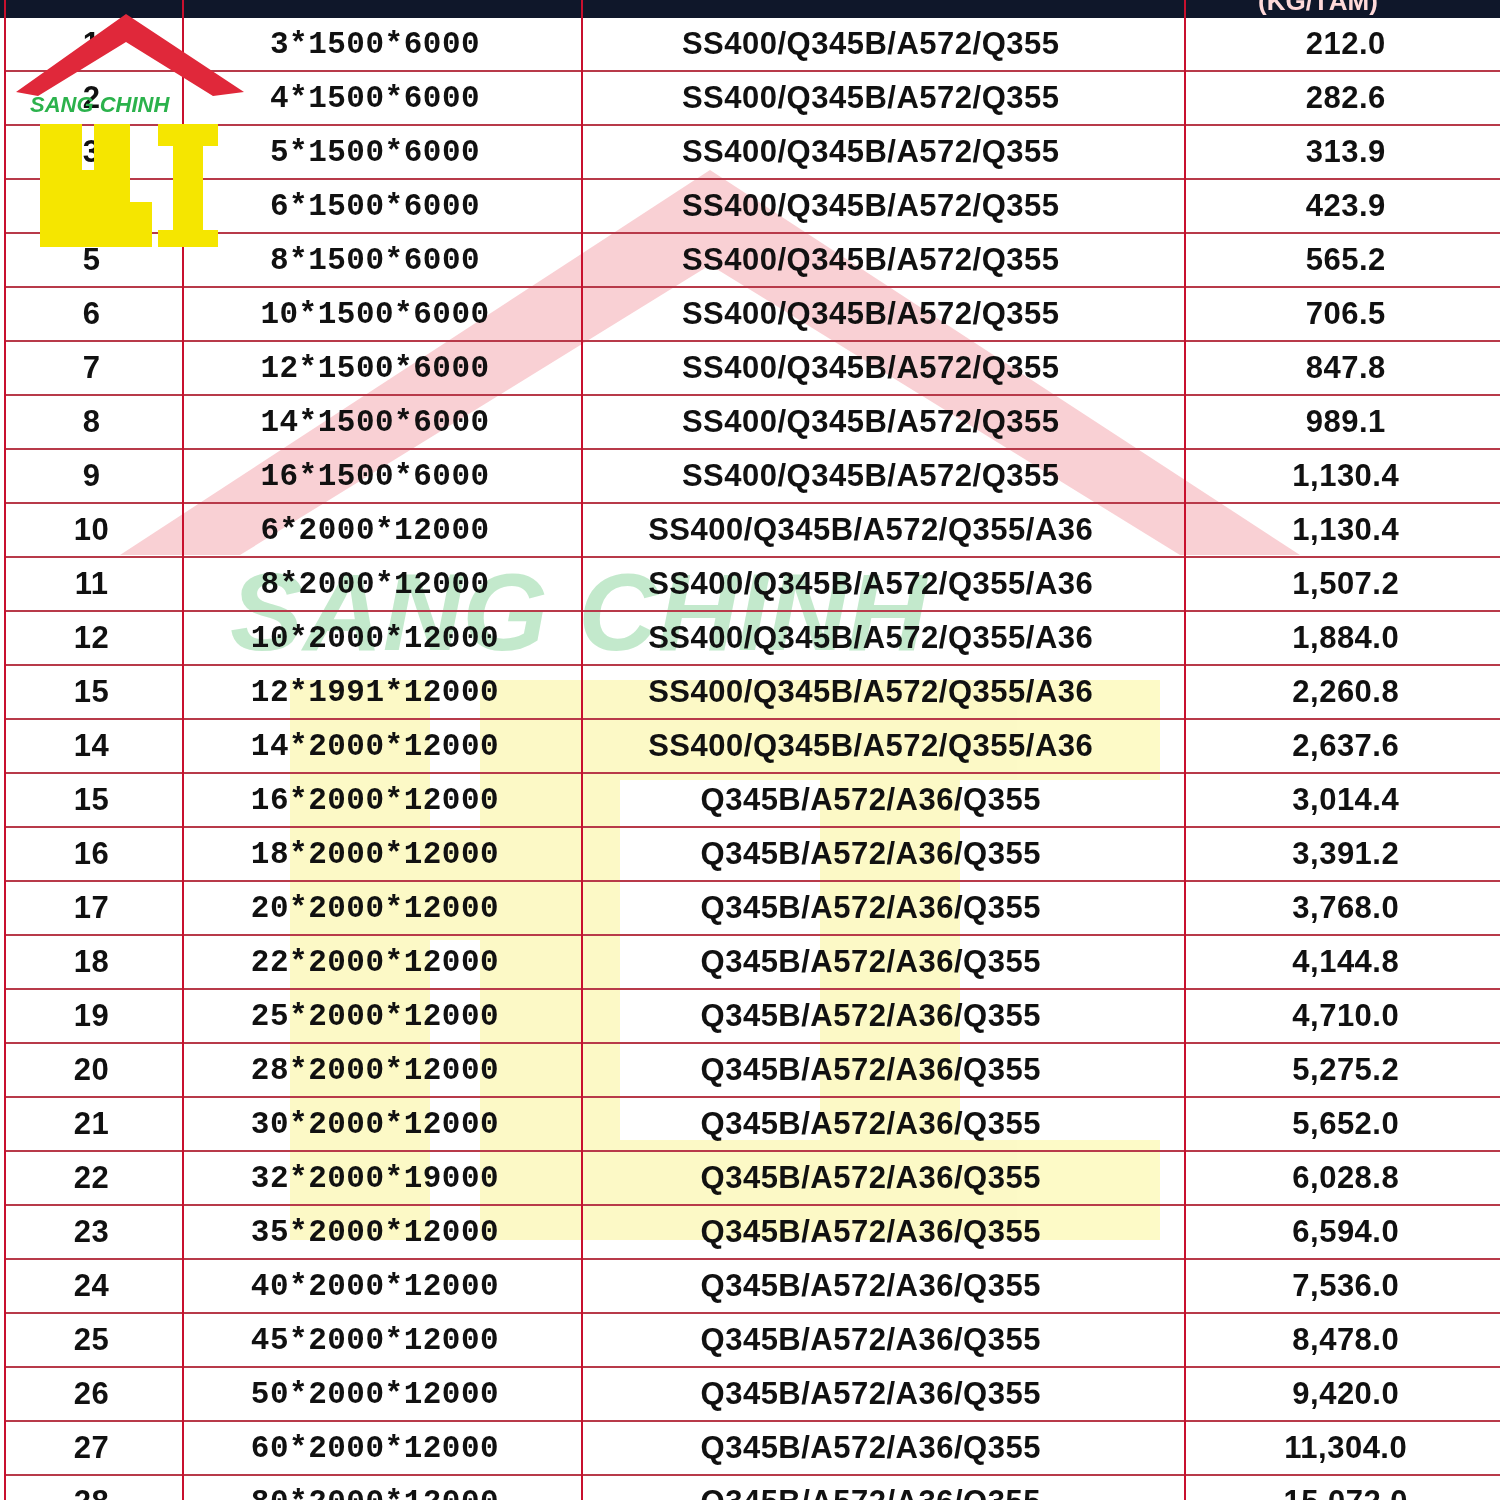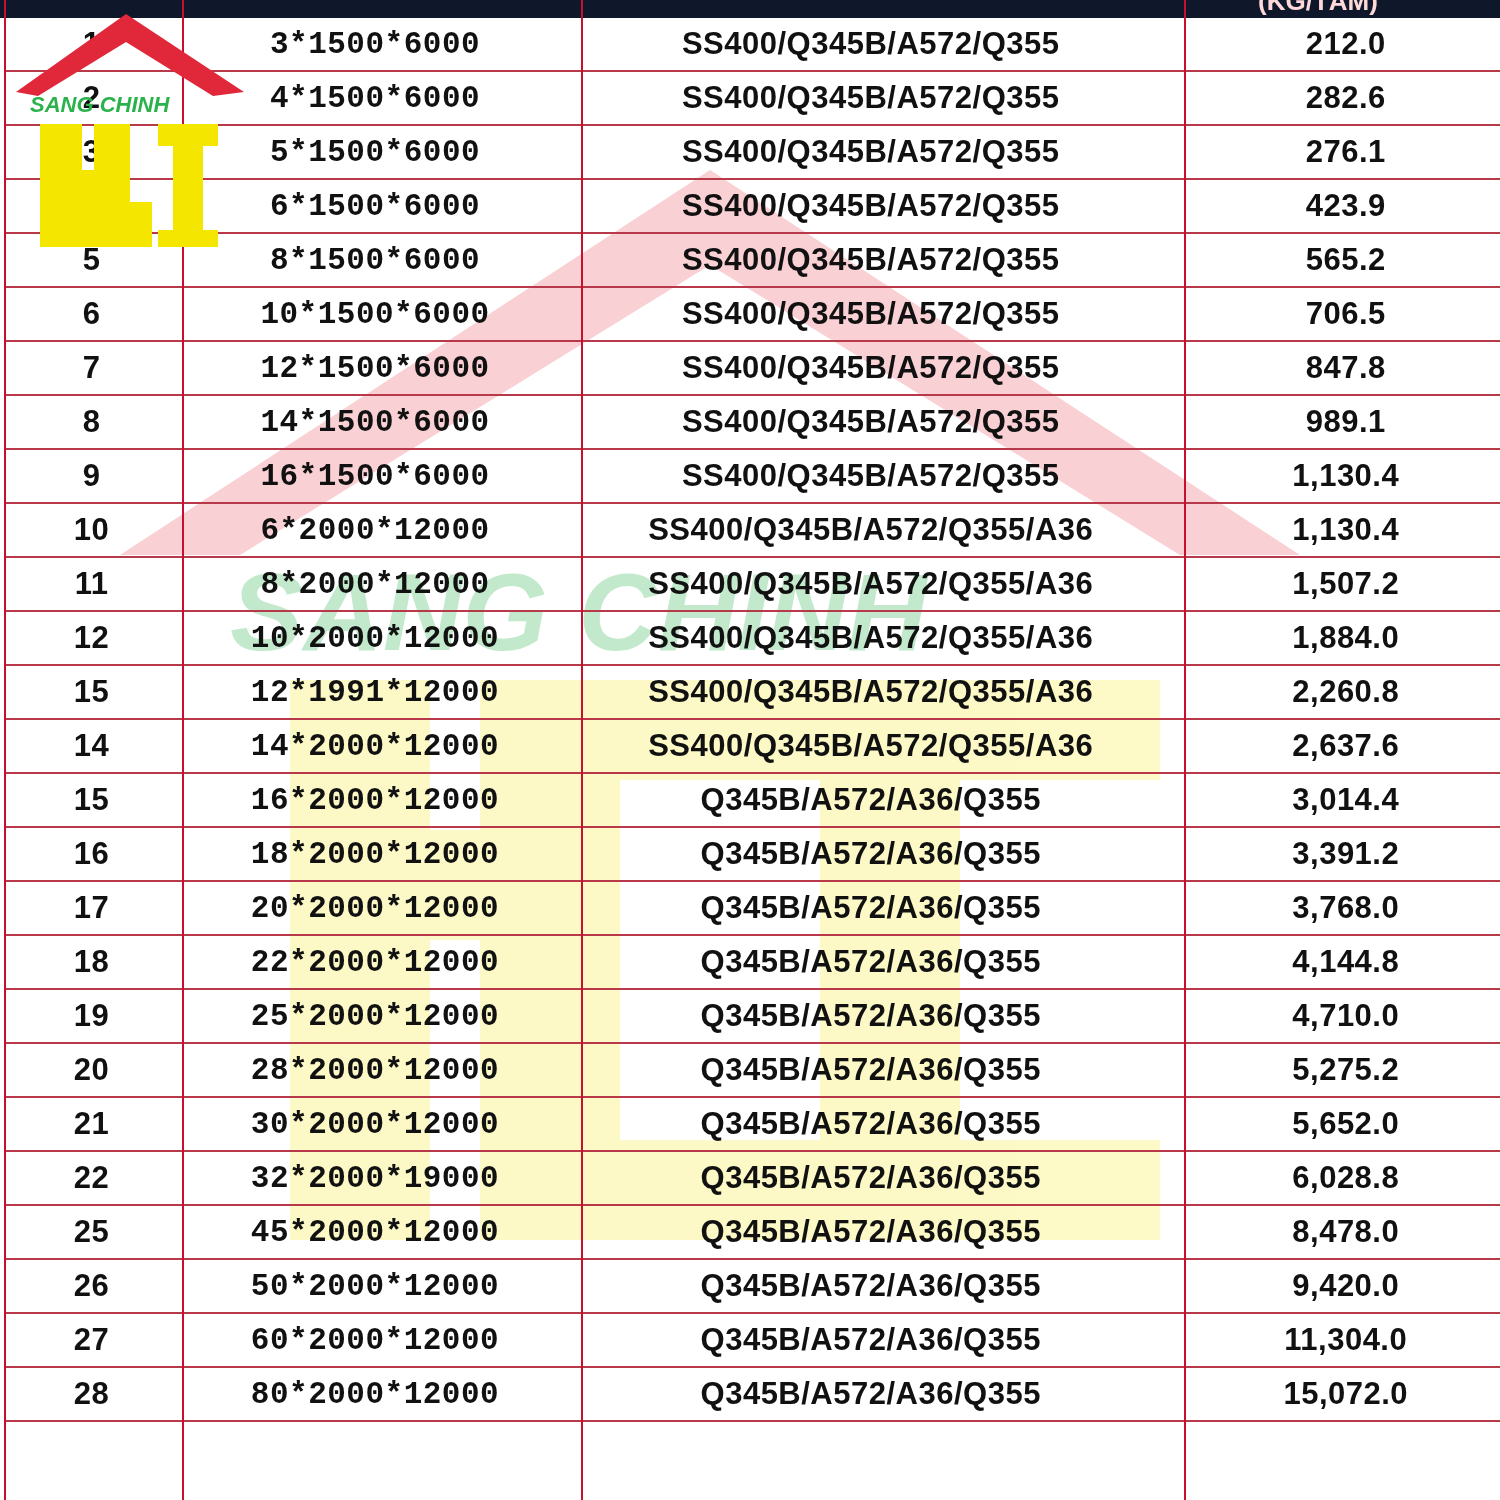--- a/index.html
+++ b/index.html
@@ -54,21 +54,21 @@
       <tr>
         <td class="c0">2</td>
         <td class="c1">4*1500*6000</td>
         <td class="c2">SS400/Q345B/A572/Q355</td>
         <td class="c3">282.6</td>
       </tr>
       <tr>
         <td class="c0">3</td>
         <td class="c1">5*1500*6000</td>
         <td class="c2">SS400/Q345B/A572/Q355</td>
-        <td class="c3">276.1</td>
+        <td class="c3">313.9</td>
       </tr>
       <tr>
         <td class="c0">4</td>
         <td class="c1">6*1500*6000</td>
         <td class="c2">SS400/Q345B/A572/Q355</td>
         <td class="c3">423.9</td>
       </tr>
       <tr>
         <td class="c0">5</td>
         <td class="c1">8*1500*6000</td>
@@ -169,20 +169,32 @@
         <td class="c0">21</td>
         <td class="c1">30*2000*12000</td>
         <td class="c2">Q345B/A572/A36/Q355</td>
         <td class="c3">5,652.0</td>
       </tr>
       <tr>
         <td class="c0">22</td>
         <td class="c1">32*2000*19000</td>
         <td class="c2">Q345B/A572/A36/Q355</td>
         <td class="c3">6,028.8</td>
+      </tr>
+      <tr>
+        <td class="c0">23</td>
+        <td class="c1">35*2000*12000</td>
+        <td class="c2">Q345B/A572/A36/Q355</td>
+        <td class="c3">6,594.0</td>
+      </tr>
+      <tr>
+        <td class="c0">24</td>
+        <td class="c1">40*2000*12000</td>
+        <td class="c2">Q345B/A572/A36/Q355</td>
+        <td class="c3">7,536.0</td>
       </tr>
       <tr>
         <td class="c0">25</td>
         <td class="c1">45*2000*12000</td>
         <td class="c2">Q345B/A572/A36/Q355</td>
         <td class="c3">8,478.0</td>
       </tr>
       <tr>
         <td class="c0">26</td>
         <td class="c1">50*2000*12000</td>

